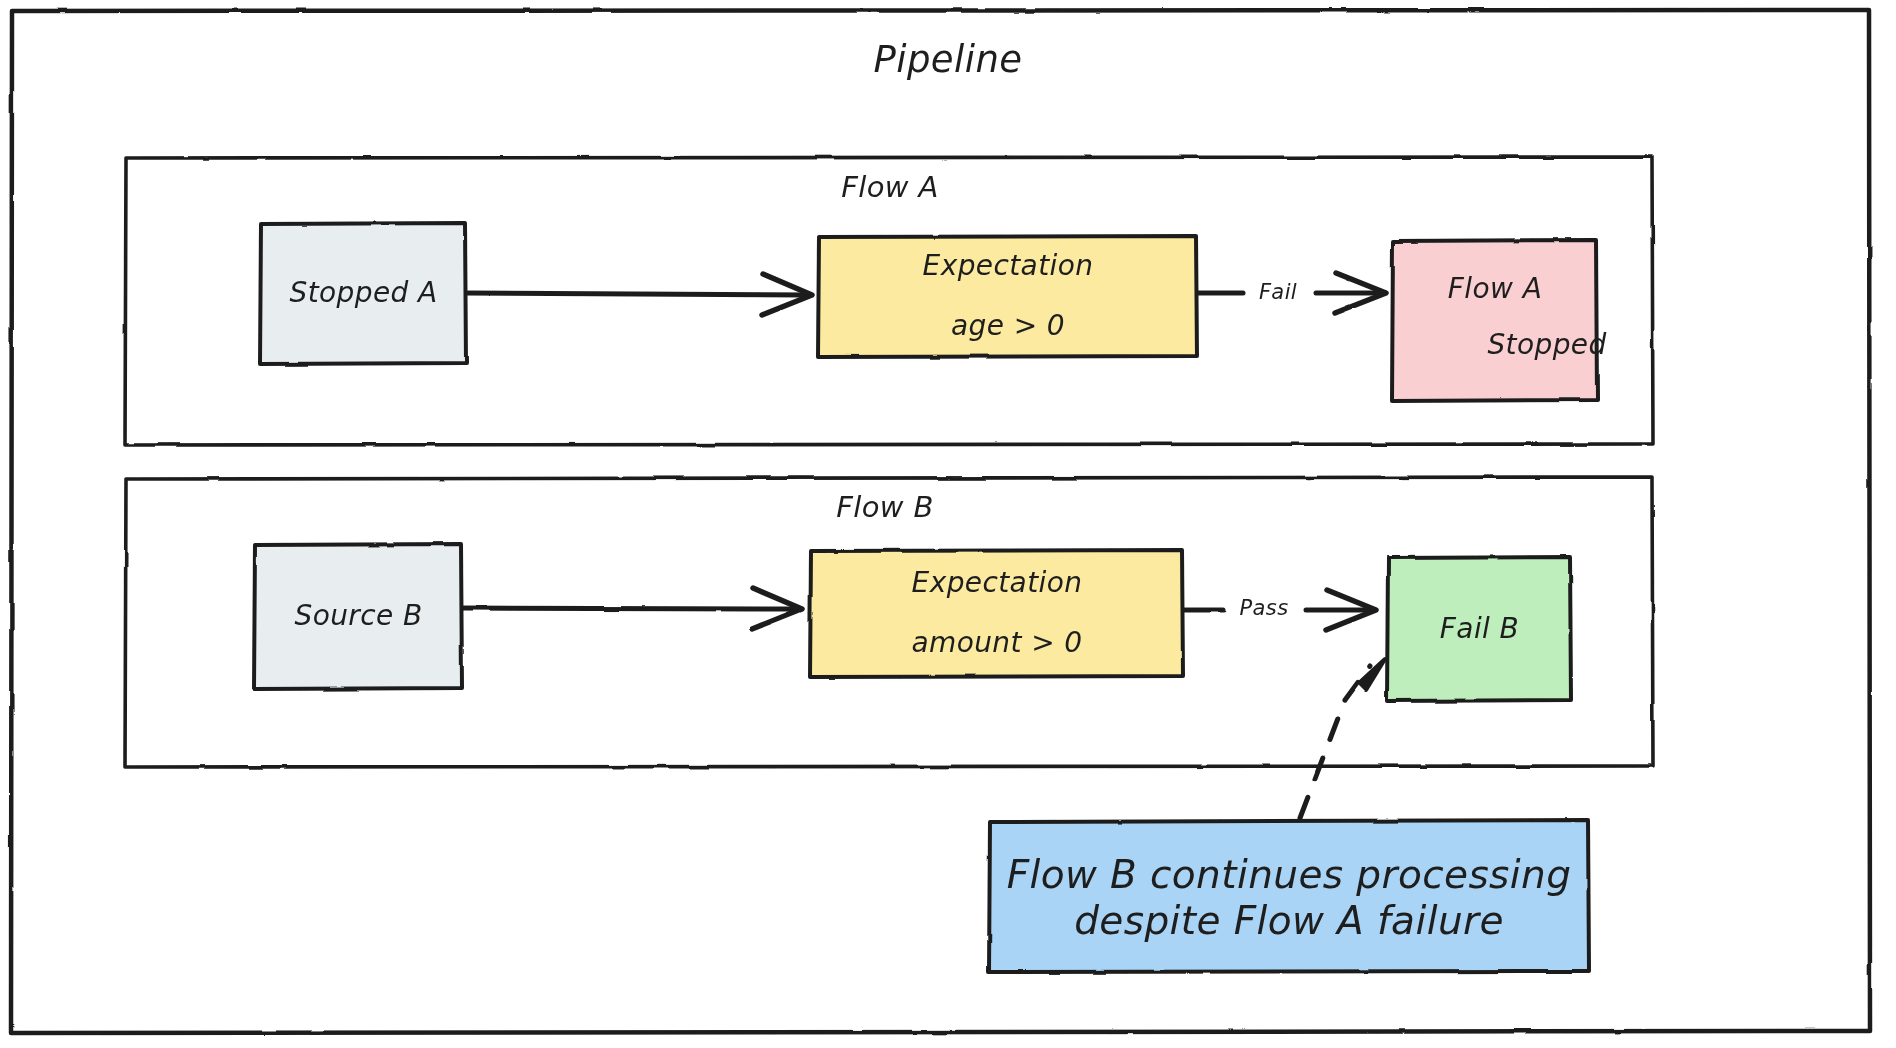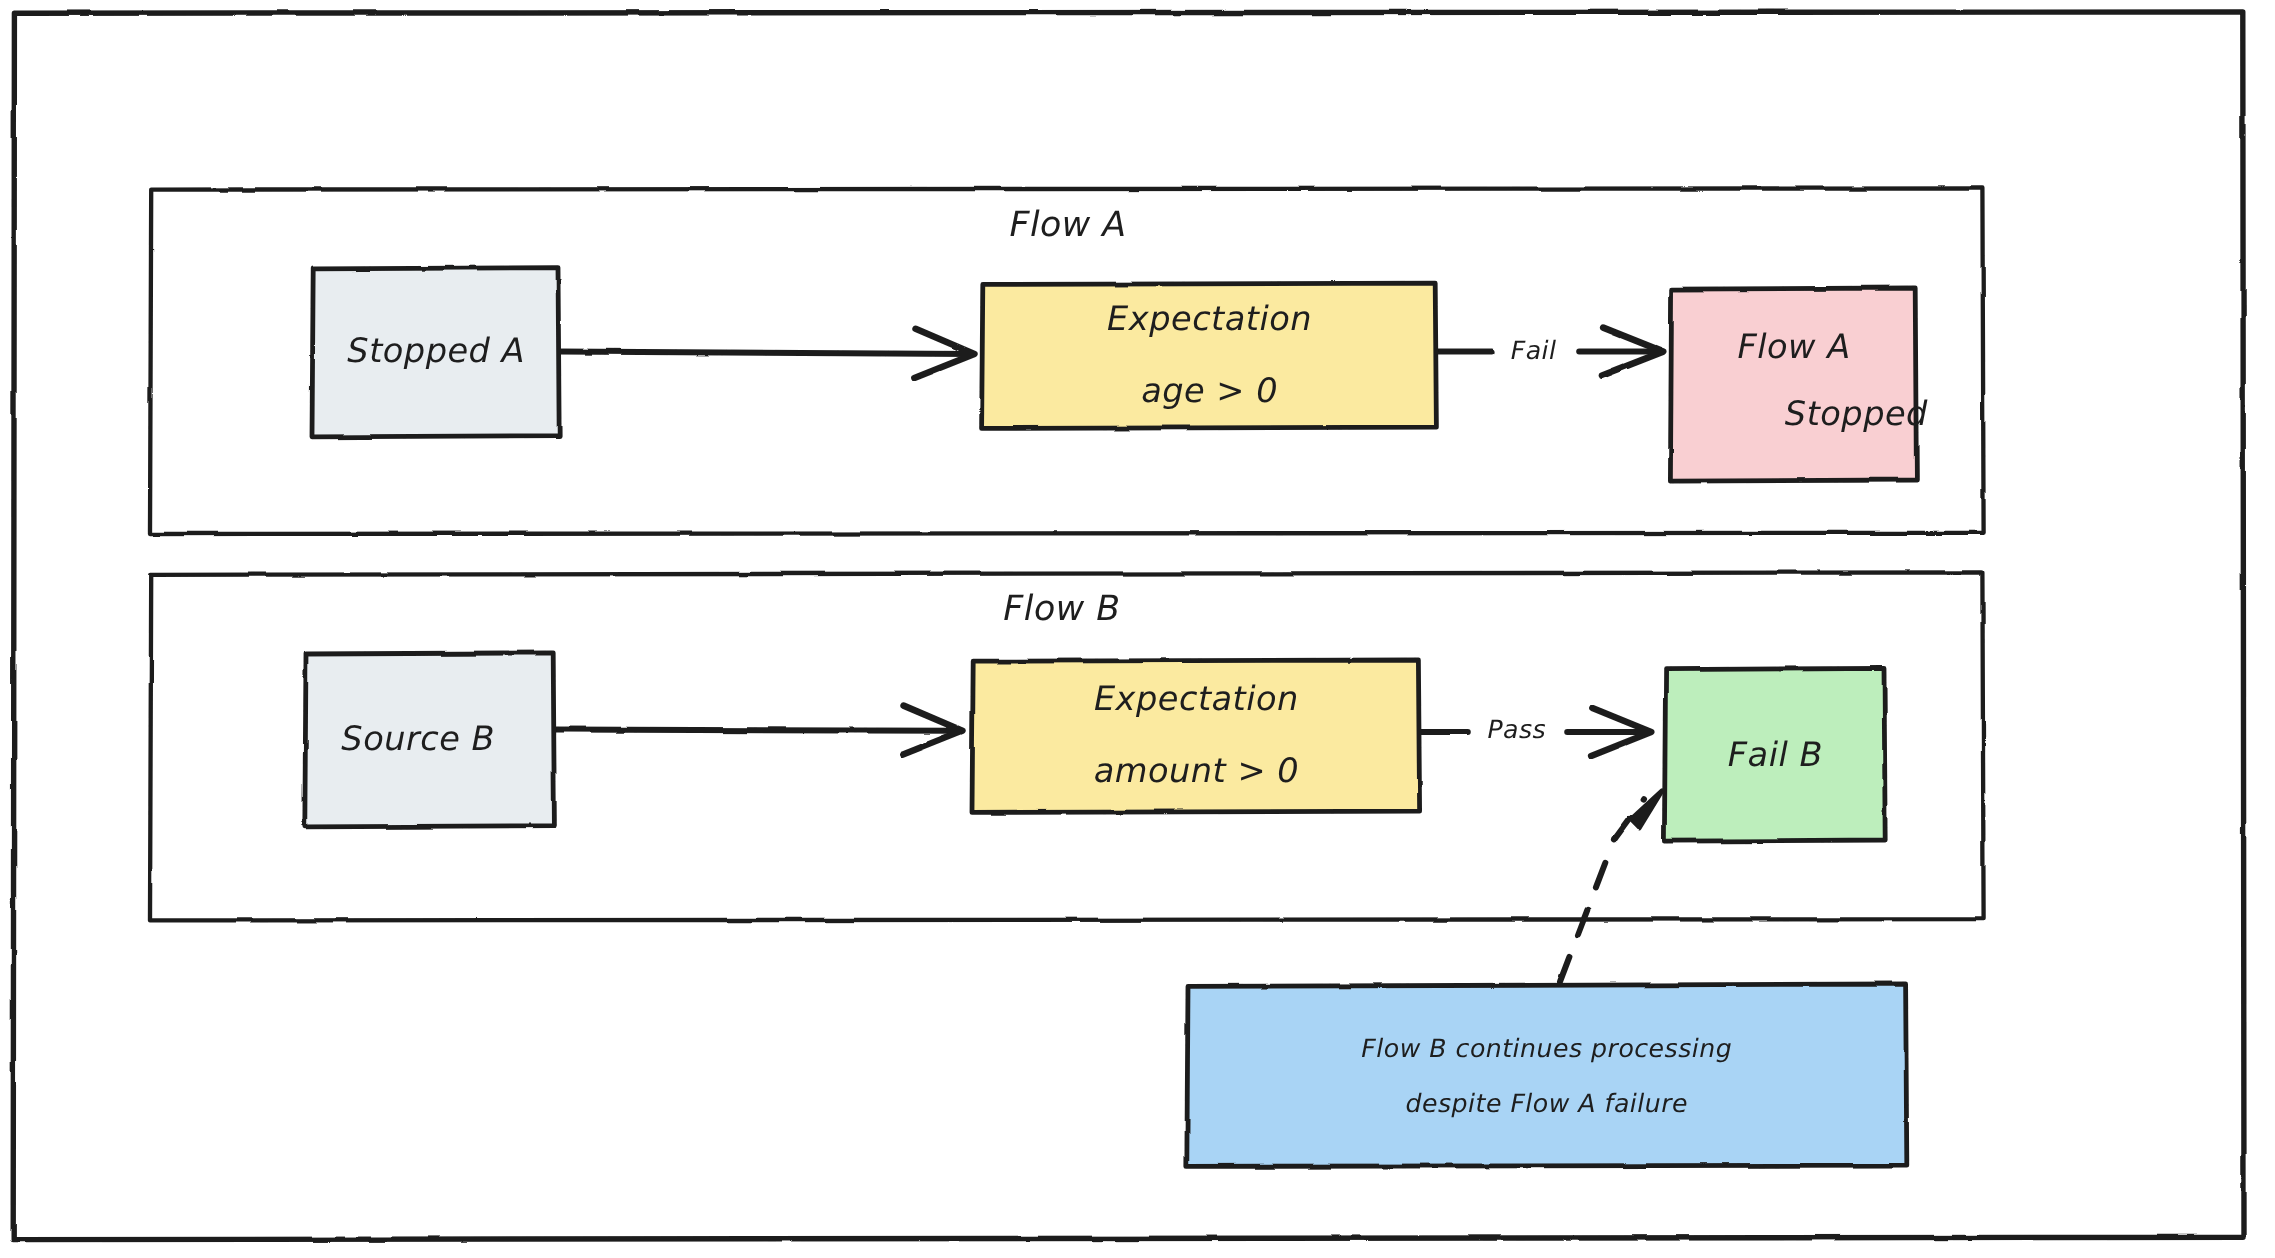--- a/index.html
+++ b/index.html
@@ -39,21 +39,21 @@
   .lbl-center {
     display: flex;
     align-items: center;
     justify-content: center;
     flex-direction: column;
   }
   .title-pipeline { font-size: 37px; }
   .flow-title { font-size: 29px; }
   .node-text   { font-size: 28px; }
   .edge-text   { font-size: 21px; }
-  .note-text   { font-size: 21px; }
+  .note-text   { font-size: 39px; }
   .hand { font-style: italic; }
 </style>
 </head>
 <body>
 
 <div id="canvas">
 
   <svg id="sketch" viewBox="0 0 1896 1048" xmlns="http://www.w3.org/2000/svg">
     <defs>
       <filter id="rough" x="-5%" y="-5%" width="110%" height="110%">
@@ -127,36 +127,37 @@
 
     <g filter="url(#rough)">
       <path d="M 1388,558 L 1570,557 L 1571,700 L 1387,701 Z" fill="#bdeebc" stroke="#1e1e1e" stroke-width="4" stroke-linejoin="round" stroke-linecap="round"></path>
     </g>
 
     <g filter="url(#rough)">
       <path d="M 990,822 L 1588,820 L 1589,971 L 989,972 Z" fill="#a9d4f5" stroke="#1e1e1e" stroke-width="4" stroke-linejoin="round" stroke-linecap="round"></path>
     </g>
   </svg>
 
+  <div class="lbl lbl-center title-pipeline hand" style="left:748px; top:38px; width:400px; height:44px;">Pipeline</div>
 
   <div class="lbl lbl-center flow-title hand" style="left:740px; top:170px; width:300px; height:36px;">Flow A</div>
 
   <div class="lbl lbl-center flow-title hand" style="left:735px; top:490px; width:300px; height:36px;">Flow B</div>
 
   <div class="lbl lbl-center node-text hand" style="left:261px; top:223px; width:205px; height:141px;">Stopped A</div>
 
   <div class="lbl lbl-center node-text hand" style="left:819px; top:236px; width:378px; height:60px;">Expectation</div>
   <div class="lbl lbl-center node-text hand" style="left:819px; top:296px; width:378px; height:60px;">age &gt; 0</div>
 
   <div class="lbl lbl-center edge-text hand" style="left:1233px; top:274px; width:90px; height:38px;">Fail</div>
 
   <div class="lbl lbl-center node-text hand" style="left:1393px; top:261px; width:204px; height:56px;">Flow A</div>
   <div class="lbl lbl-center node-text hand" style="left:1445px; top:317px; width:204px; height:56px;text-align:right;">Stopped</div>
 
-  <div class="lbl lbl-center node-text hand" style="left:245px; top:544px; width:207px; height:145px;">Source B</div>
+  <div class="lbl lbl-center node-text hand" style="left:255px; top:544px; width:207px; height:145px;">Source B</div>
 
   <div class="lbl lbl-center node-text hand" style="left:811px; top:553px; width:372px; height:60px;">Expectation</div>
   <div class="lbl lbl-center node-text hand" style="left:811px; top:613px; width:372px; height:60px;">amount &gt; 0</div>
 
   <div class="lbl lbl-center edge-text hand" style="left:1214px; top:590px; width:100px; height:38px;">Pass</div>
 
   <div class="lbl lbl-center node-text hand" style="left:1388px; top:557px; width:183px; height:144px;">Fail B</div>
 
   <div class="lbl lbl-center note-text hand" style="left:990px; top:852px; width:598px; height:46px;">Flow B continues processing</div>
   <div class="lbl lbl-center note-text hand" style="left:990px; top:898px; width:598px; height:46px;">despite Flow A failure</div>

